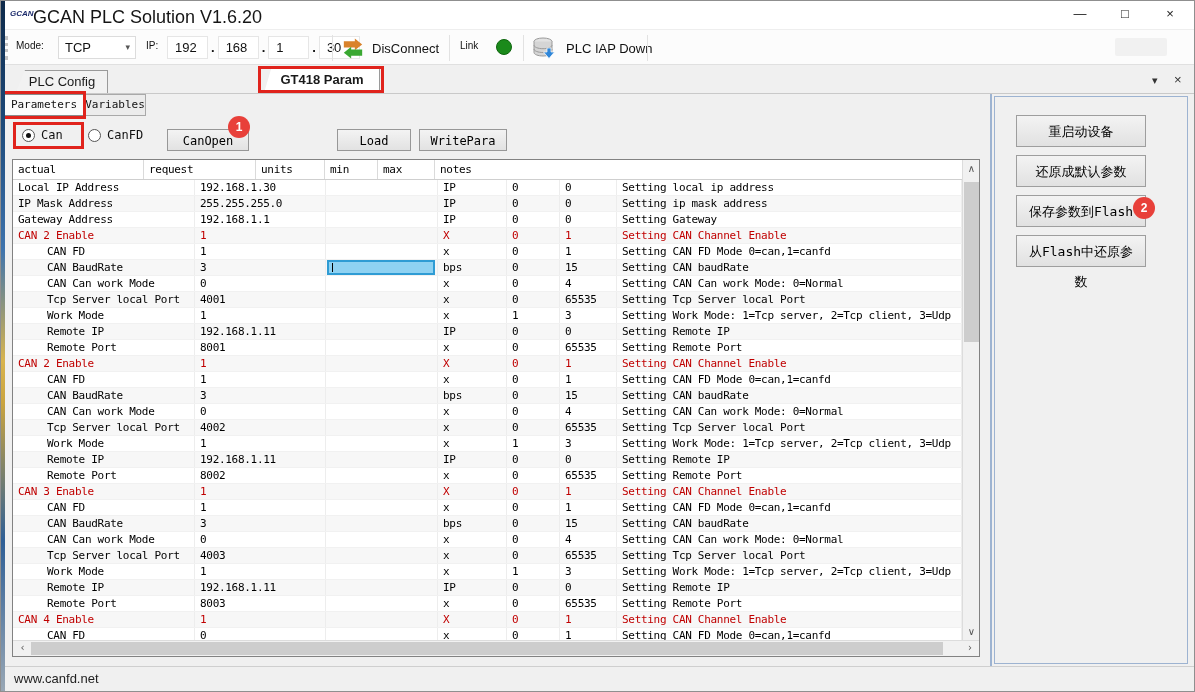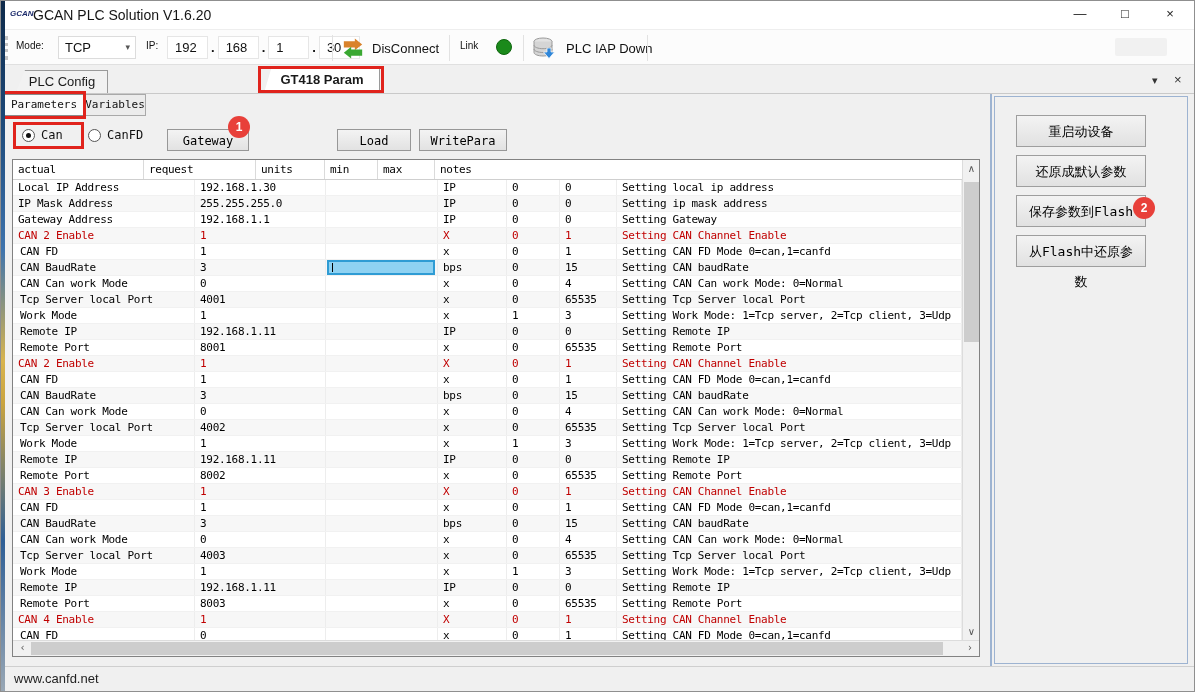--- a/index.html
+++ b/index.html
@@ -2,21 +2,21 @@
 <html><head>
 <meta charset="utf-8">
 <style>
   html,body{margin:0;padding:0;background:#444;}
   *{box-sizing:border-box;}
   .screen{position:relative;width:1195px;height:692px;background:#fff;border:1px solid #8f8f8f;
           font-family:"Liberation Sans",sans-serif;overflow:hidden;}
   
   .titlebar{position:absolute;left:0;top:0;width:1195px;height:28px;background:#fff;}
   .logo{position:absolute;left:9px;top:8px;font:italic bold 8px "Liberation Sans",sans-serif;color:#1b2a6b;}
-  .title{position:absolute;left:32px;top:6px;font-size:14px;color:#151515;}
+  .title{position:absolute;left:32px;top:6px;font-size:18px;color:#151515;}
   .winbtn{position:absolute;top:0;width:44px;height:28px;text-align:center;line-height:26px;font-size:13px;color:#222;}
   .winbtn.min{left:1057px}.winbtn.max{left:1102px}.winbtn.close{left:1147px}
   
   .toolbar{position:absolute;left:1px;top:28px;width:1192px;height:36px;background:#fcfcfc;
            border-top:1px solid #eee;border-bottom:1px solid #e0e0e0;}
   .gripper{position:absolute;left:3px;top:6px;width:3px;height:24px;border-left:3px dotted #c3c3c3;}
   .tb-label{position:absolute;top:10px;font-size:10px;color:#111;}
   .combo{position:absolute;left:56px;top:6px;width:78px;height:23px;background:#fff;border:1px solid #dcdcdc;
          font-size:13px;color:#111;padding:3px 6px;}
   .combo .caret{position:absolute;right:5px;top:5px;font-size:9px;color:#555;}
@@ -55,21 +55,21 @@
          display:flex;font:11px "DejaVu Sans Mono","Liberation Mono",monospace;letter-spacing:-0.3px;color:#000;}
   .hcell{padding:3px 0 0 5px;border-right:1px solid #dadada;height:100%;overflow:hidden;white-space:nowrap;}
   .c0{width:182px}.c1{width:131px}.c2{width:112px}.c3{width:69px}.c4{width:53px}.c5{width:57px}
   .c6{flex:1;border-right:none;}
   .tbody{position:absolute;left:0;top:20px;width:949px;height:460px;overflow:hidden;}
   .trow{display:flex;height:16px;font:11px "DejaVu Sans Mono","Liberation Mono",monospace;letter-spacing:-0.3px;
         color:#000;border-bottom:1px solid #f1f1f1;background:#fff;}
   .trow.alt{background:#f7f7f7;}
   .trow.red{color:#c00000;}
   .cell{padding:1px 0 0 5px;border-right:1px solid #ededed;overflow:hidden;white-space:nowrap;line-height:14px;}
-  .cell.indent{padding-left:7px;}
+  .cell.indent{padding-left:34px;}
   .cell.rel{position:relative;}
   .editbox{position:absolute;left:1px;top:0;width:108px;height:15px;background:#8fd2f2;border:2px solid #2f9cd4;}
   .caretline{position:absolute;left:3px;top:1px;width:1px;height:9px;background:#000;}
   .vscroll{position:absolute;right:0;top:0;width:17px;height:480px;background:#f1f1f1;border-left:1px solid #dcdcdc;}
   .vthumb{position:absolute;left:1px;top:22px;width:15px;height:160px;background:#cdcdcd;}
   .sarrow{position:absolute;font:10px "DejaVu Sans",sans-serif;color:#555;width:15px;text-align:center;}
   .hscroll{position:absolute;left:0;bottom:0;width:966px;height:16px;background:#f1f1f1;border-top:1px solid #dcdcdc;}
   .hthumb{position:absolute;left:18px;top:1px;width:912px;height:13px;background:#cdcdcd;}
   
   .divider{position:absolute;left:988px;top:0;width:2px;height:572px;background:#9db3d1;}
@@ -166,21 +166,21 @@
           <span class="rb on"></span>
           <span>Can</span>
         </label>
         <label class="radio" style="left: 86px; top: 34px;">
           <span class="rb"></span>
           <span>CanFD</span>
         </label>
       </div>
     <div class="ann" style="left:11px;top:28px;width:71px;height:27px"></div>
     <div id="actions">
-        <button class="abtn" style="left: 165px; width: 82px;">Gateway</button>
+        <button class="abtn" style="left: 165px; width: 82px;">CanOpen</button>
         <button class="abtn" style="left: 259px; width: 96px; margin-top: 41px;">Save</button>
         <button class="abtn" style="left: 335px; width: 74px;">Load</button>
         <button class="abtn" style="left: 417px; width: 88px;">WritePara</button>
       </div>
     <div class="badge" style="left:226px;top:22px">1</div>
 
     <div class="tablebox">
       <div class="thead" id="thead">
           <div class="hcell c1">actual</div>
           <div class="hcell c2">request</div>

